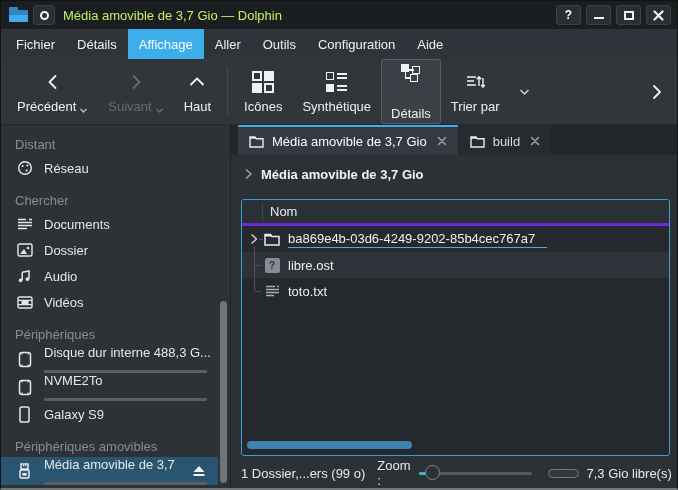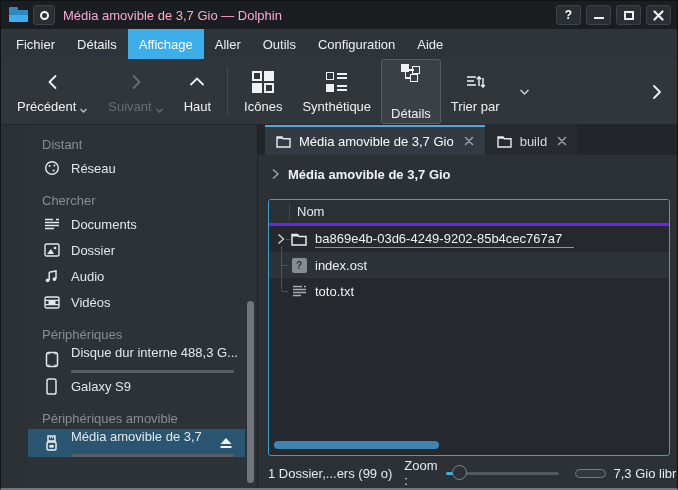--- a/index.html
+++ b/index.html
@@ -18,21 +18,21 @@
 
   
   .titlebar { height: 28px; background:#1b1e21; display:flex; align-items:center; padding:0 6px; flex:none; }
   .app-icon { width:20px; height:16px; margin:0 4px 0 2px; position:relative; }
   .app-icon .back { position:absolute; left:0; top:0; width:9px; height:5px; background:#2f88c0; border-radius:1px; }
   .app-icon .front { position:absolute; left:0; top:3px; width:19px; height:12px; background:#3daee9; border-radius:1px; }
   .app-icon .shade { position:absolute; left:0; top:3px; width:19px; height:5px; background:#2f88c0; border-radius:1px 1px 0 0; }
   .tb-small-btn { width:22px; height:20px; background:#2a2f34; border:1px solid #3c4248; border-radius:3px; margin-right:8px;
                   display:flex; align-items:center; justify-content:center; }
   .ring { width:9px; height:9px; border:2.2px solid #f2f3f4; border-radius:50%; }
-  .title-text { flex:1; color:#f9a8d4; }
+  .title-text { flex:1; color:#bef264; }
   .win-btn { width:25px; height:20px; background:#2a2f34; border:1px solid #3c4248; border-radius:3px; margin-left:5px;
              display:flex; align-items:center; justify-content:center; color:#fcfcfc; font-weight:bold; font-size:12px; }
   .max-glyph { width:10px; height:9px; border:2px solid #f2f3f4; }
   .min-glyph { width:10px; height:2.5px; background:#f2f3f4; margin-top:6px; }
 
   
   .menubar { height:30px; background:#2f343a; display:flex; align-items:stretch; padding-left:4px; flex:none; }
   .menu-item { padding:0 11px; display:flex; align-items:center; color:#eff0f1; }
   .menu-item.active { background:#3daee9; color:#fcfcfc; }
 
@@ -62,21 +62,21 @@
   .cmp .lines b { width:10px; height:2px; background:#eff1f3; }
   .det-ico { position:relative; width:22px; height:22px; }
   .det-ico .a { position:absolute; left:1px; top:2px; width:8px; height:8px; background:#eff1f3; }
   .det-ico .b { position:absolute; left:12px; top:4px; width:8px; height:8px; border:1.8px solid #eff1f3; }
   .det-ico .c { position:absolute; left:10px; top:12px; width:8px; height:8px; border:1.8px solid #eff1f3; }
   .det-ico .l1 { position:absolute; left:8px; top:7px; width:6px; height:1.5px; background:#eff1f3; }
   .det-ico .l2 { position:absolute; left:5px; top:9px; width:1.5px; height:7px; background:#eff1f3; }
   .det-ico .l3 { position:absolute; left:5px; top:15px; width:6px; height:1.5px; background:#eff1f3; }
 
   
-  .body { flex:1; display:flex; min-height:0;padding-left:27px; }
+  .body { flex:1; display:flex; min-height:0; }
 
   
   .sidebar { width:230px; flex:none; background:#2d3237; border-right:1px solid #1e2226; padding-top:8px; position:relative; }
   .side-header { height:22px; padding:0 14px; display:flex; align-items:center; color:#878e93; }
   .side-header.mt { margin-top:8px; }
   .side-item { height:26px; padding:0 12px 0 15px; display:flex; align-items:center; gap:11px; color:#e4e7e9; }
   .side-item .sico { width:17px; flex:none; display:flex; justify-content:center; }
   .side-dev { height:28px; }
   .dev-col { display:flex; flex-direction:column; gap:10px; flex:1; min-width:0; }
   .dev-col .dlabel { white-space:nowrap; overflow:hidden; line-height:15px; }
@@ -338,30 +338,42 @@
           <svg width="14" height="17" viewBox="0 0 14 17">
               <rect x="1.5" y="1.5" width="11" height="14" rx="2.5" fill="none" stroke="#e4e7e9" stroke-width="1.5"></rect>
               <path d="M4 1.8 v1.6 M10 1.8 v1.6 M4 13.6 v1.6 M10 13.6 v1.6" stroke="#e4e7e9" stroke-width="1.2"></path>
             </svg>
         </span>
         <span class="dev-col">
           <span class="dlabel">Disque dur interne 488,3 G...</span>
           <span class="usage"><span class="ufill" style="width:63%"></span></span>
         </span>
       </div>
+      <div class="side-item side-dev">
+        <span class="sico">
+          <svg width="14" height="17" viewBox="0 0 14 17">
+              <rect x="1.5" y="1.5" width="11" height="14" rx="2.5" fill="none" stroke="#e4e7e9" stroke-width="1.5"></rect>
+              <path d="M4 1.8 v1.6 M10 1.8 v1.6 M4 13.6 v1.6 M10 13.6 v1.6" stroke="#e4e7e9" stroke-width="1.2"></path>
+            </svg>
+        </span>
+        <span class="dev-col">
+          <span class="dlabel">NVME2To</span>
+          <span class="usage"><span class="ufill" style="width:25%"></span></span>
+        </span>
+      </div>
       <div class="side-item">
         <span class="sico">
           <svg width="11" height="17" viewBox="0 0 11 17">
               <rect x="1" y="1" width="9" height="15" rx="1.8" fill="none" stroke="#e4e7e9" stroke-width="1.5"></rect>
             </svg>
         </span>
         <span>Galaxy S9</span>
       </div>
 
-      <div class="side-header mt">Périphériques amovible</div>
+      <div class="side-header mt">Périphériques amovibles</div>
       <div class="side-item side-dev selected">
         <span class="sico">
           <svg width="13" height="16" viewBox="0 0 13 16">
               <rect x="3" y="1" width="7" height="5" fill="none" stroke="#f2f3f4" stroke-width="1.4"></rect>
               <path d="M5 2.6 h1.2 M7.2 2.6 h1.2" stroke="#f2f3f4" stroke-width="1.2"></path>
               <rect x="2" y="7" width="9" height="8" rx="1.2" fill="none" stroke="#f2f3f4" stroke-width="1.4"></rect>
               <rect x="4.4" y="10" width="4.2" height="2.6" fill="#f2f3f4"></rect>
             </svg>
         </span>
         <span class="dev-col">
@@ -433,21 +445,21 @@
                   <path d="M1 2.5 h5.5 l1.4 2 H1 z" fill="#e8eaee"></path>
                 </svg>
             </span>
             <span class="fname link">ba869e4b-03d6-4249-9202-85b4cec767a7</span>
           </div>
 
           <div class="frow alt g1">
             <span class="ficon">
               <span class="unk">?</span>
             </span>
-            <span class="fname">index.ost</span>
+            <span class="fname">libre.ost</span>
           </div>
 
           <div class="frow g2">
             <span class="ficon">
               <svg width="15" height="13" viewBox="0 0 15 13">
                   <path d="M1 1.5 h9 M12 1.5 h2 M1 4.5 h13 M1 7.5 h13 M1 10.5 h8" stroke="#a7adb2" stroke-width="1.3"></path>
                 </svg>
             </span>
             <span class="fname">toto.txt</span>
           </div>

